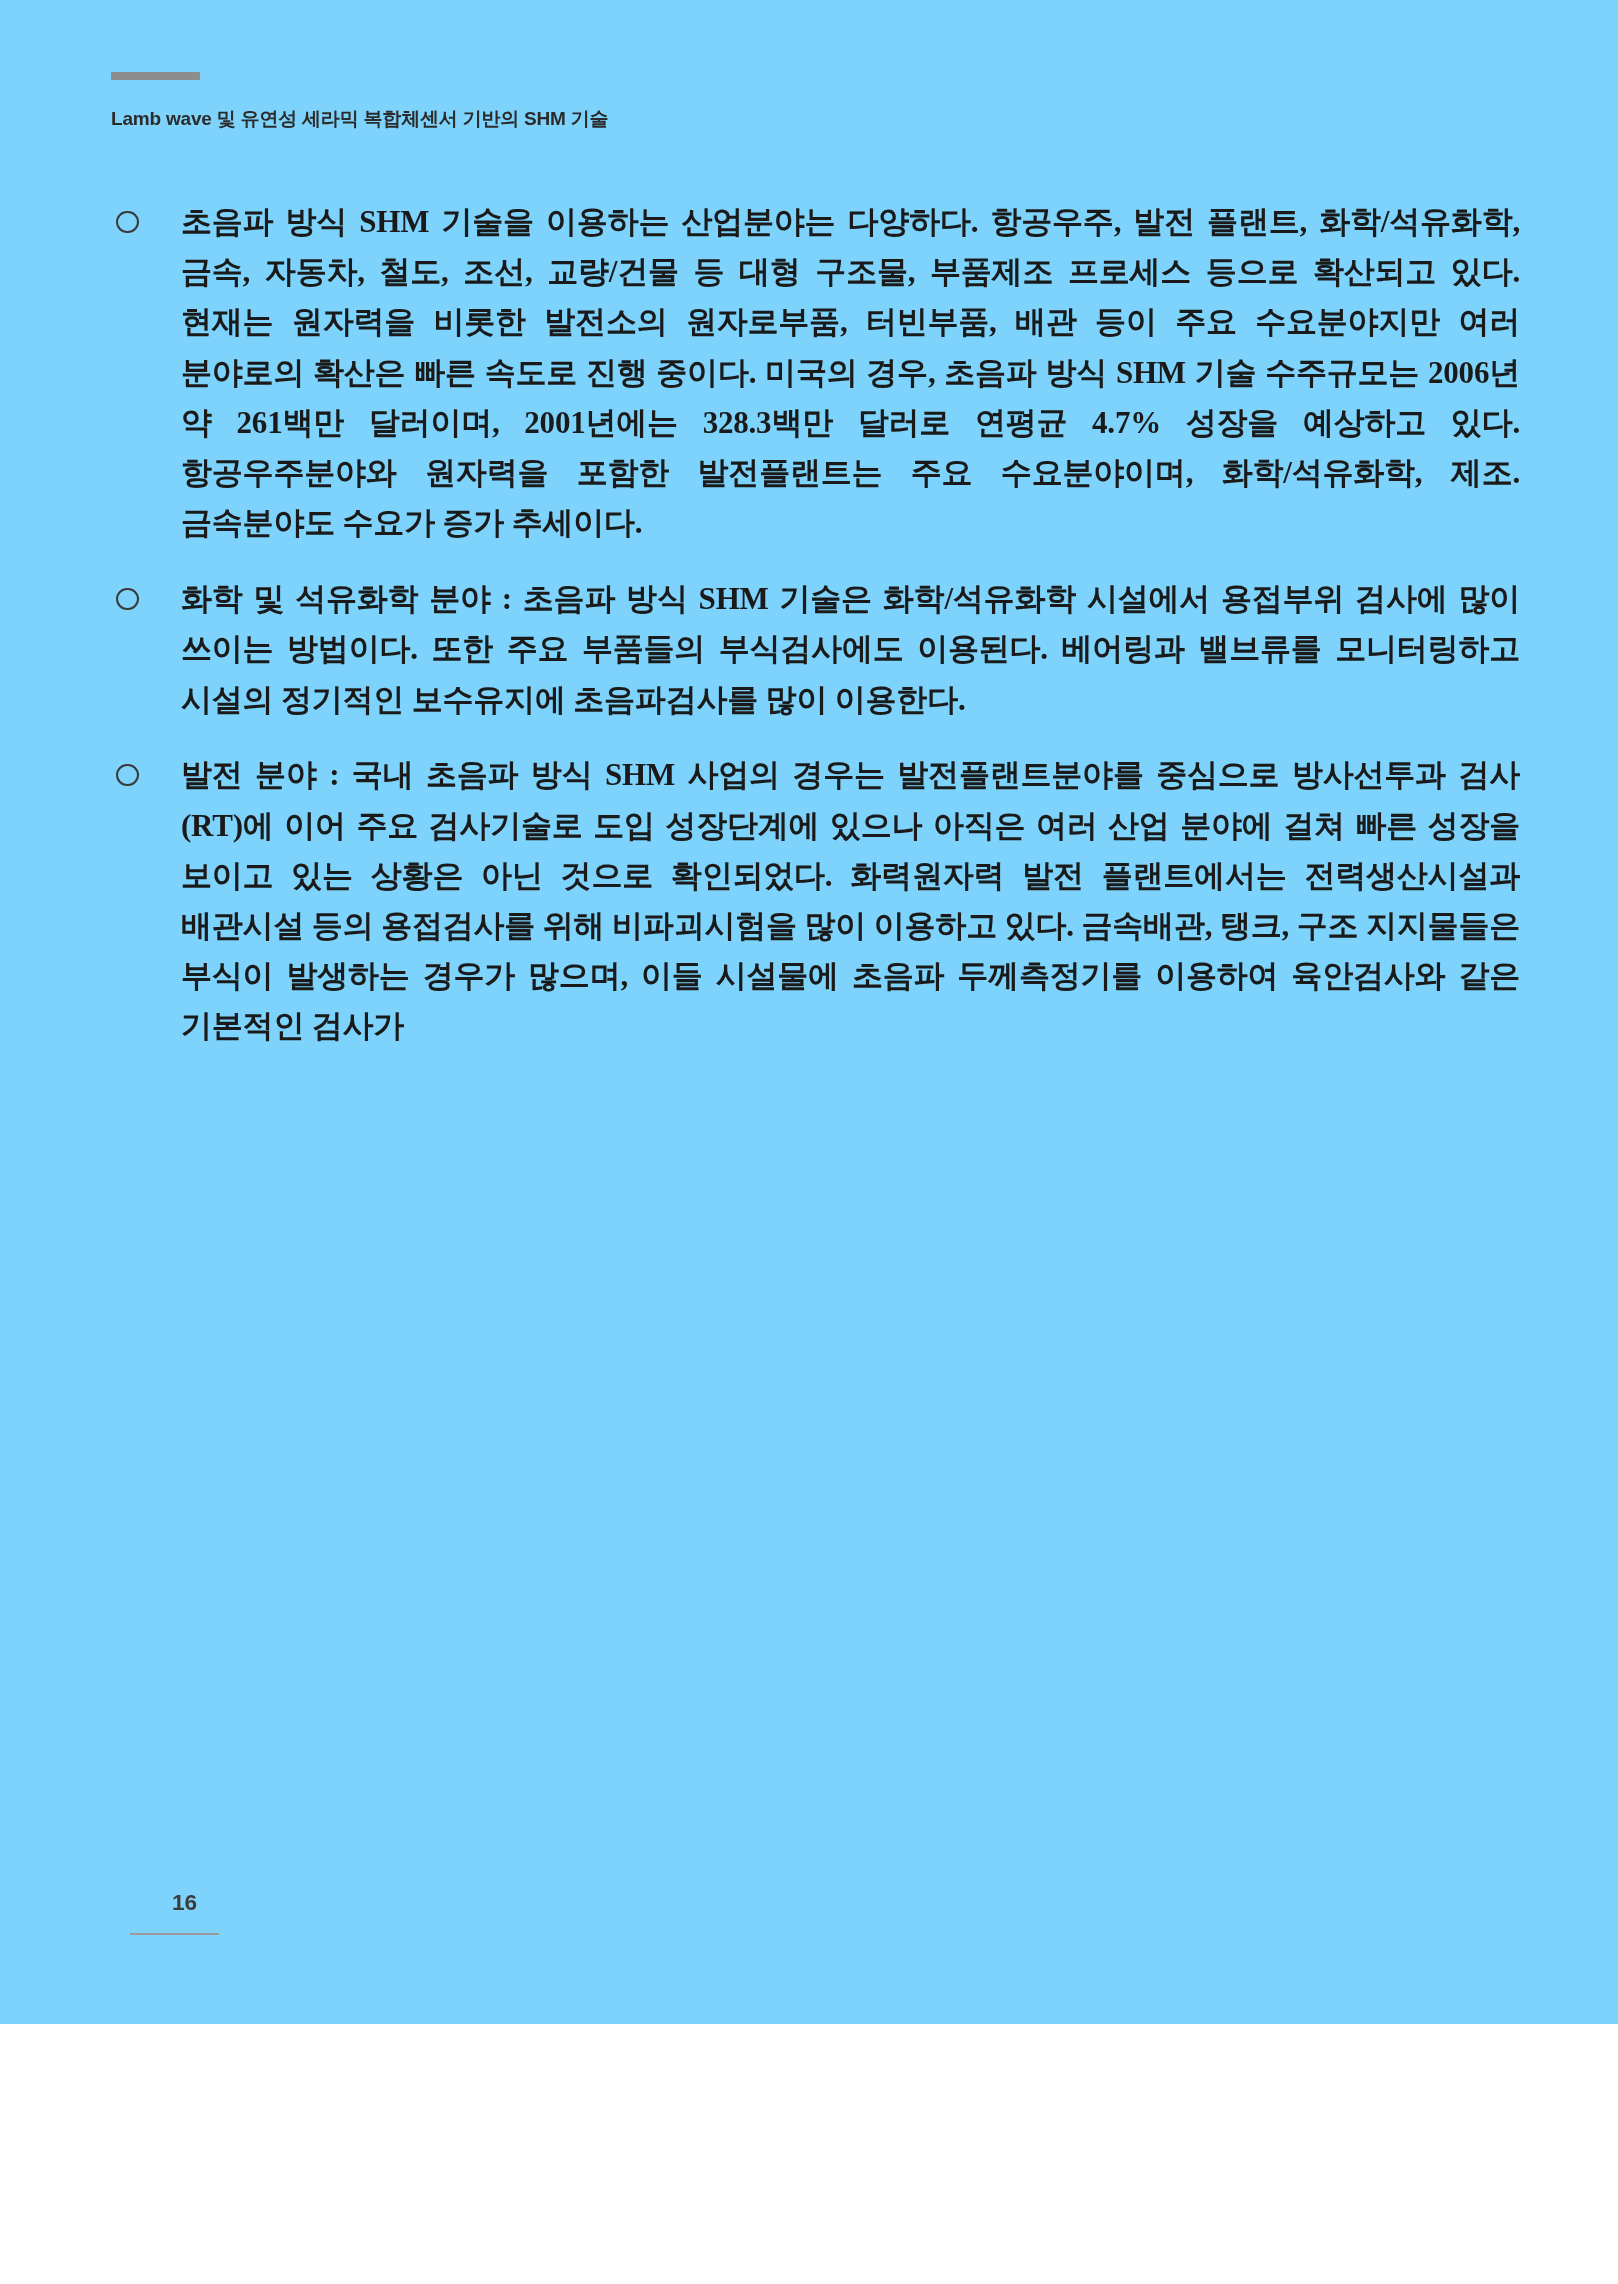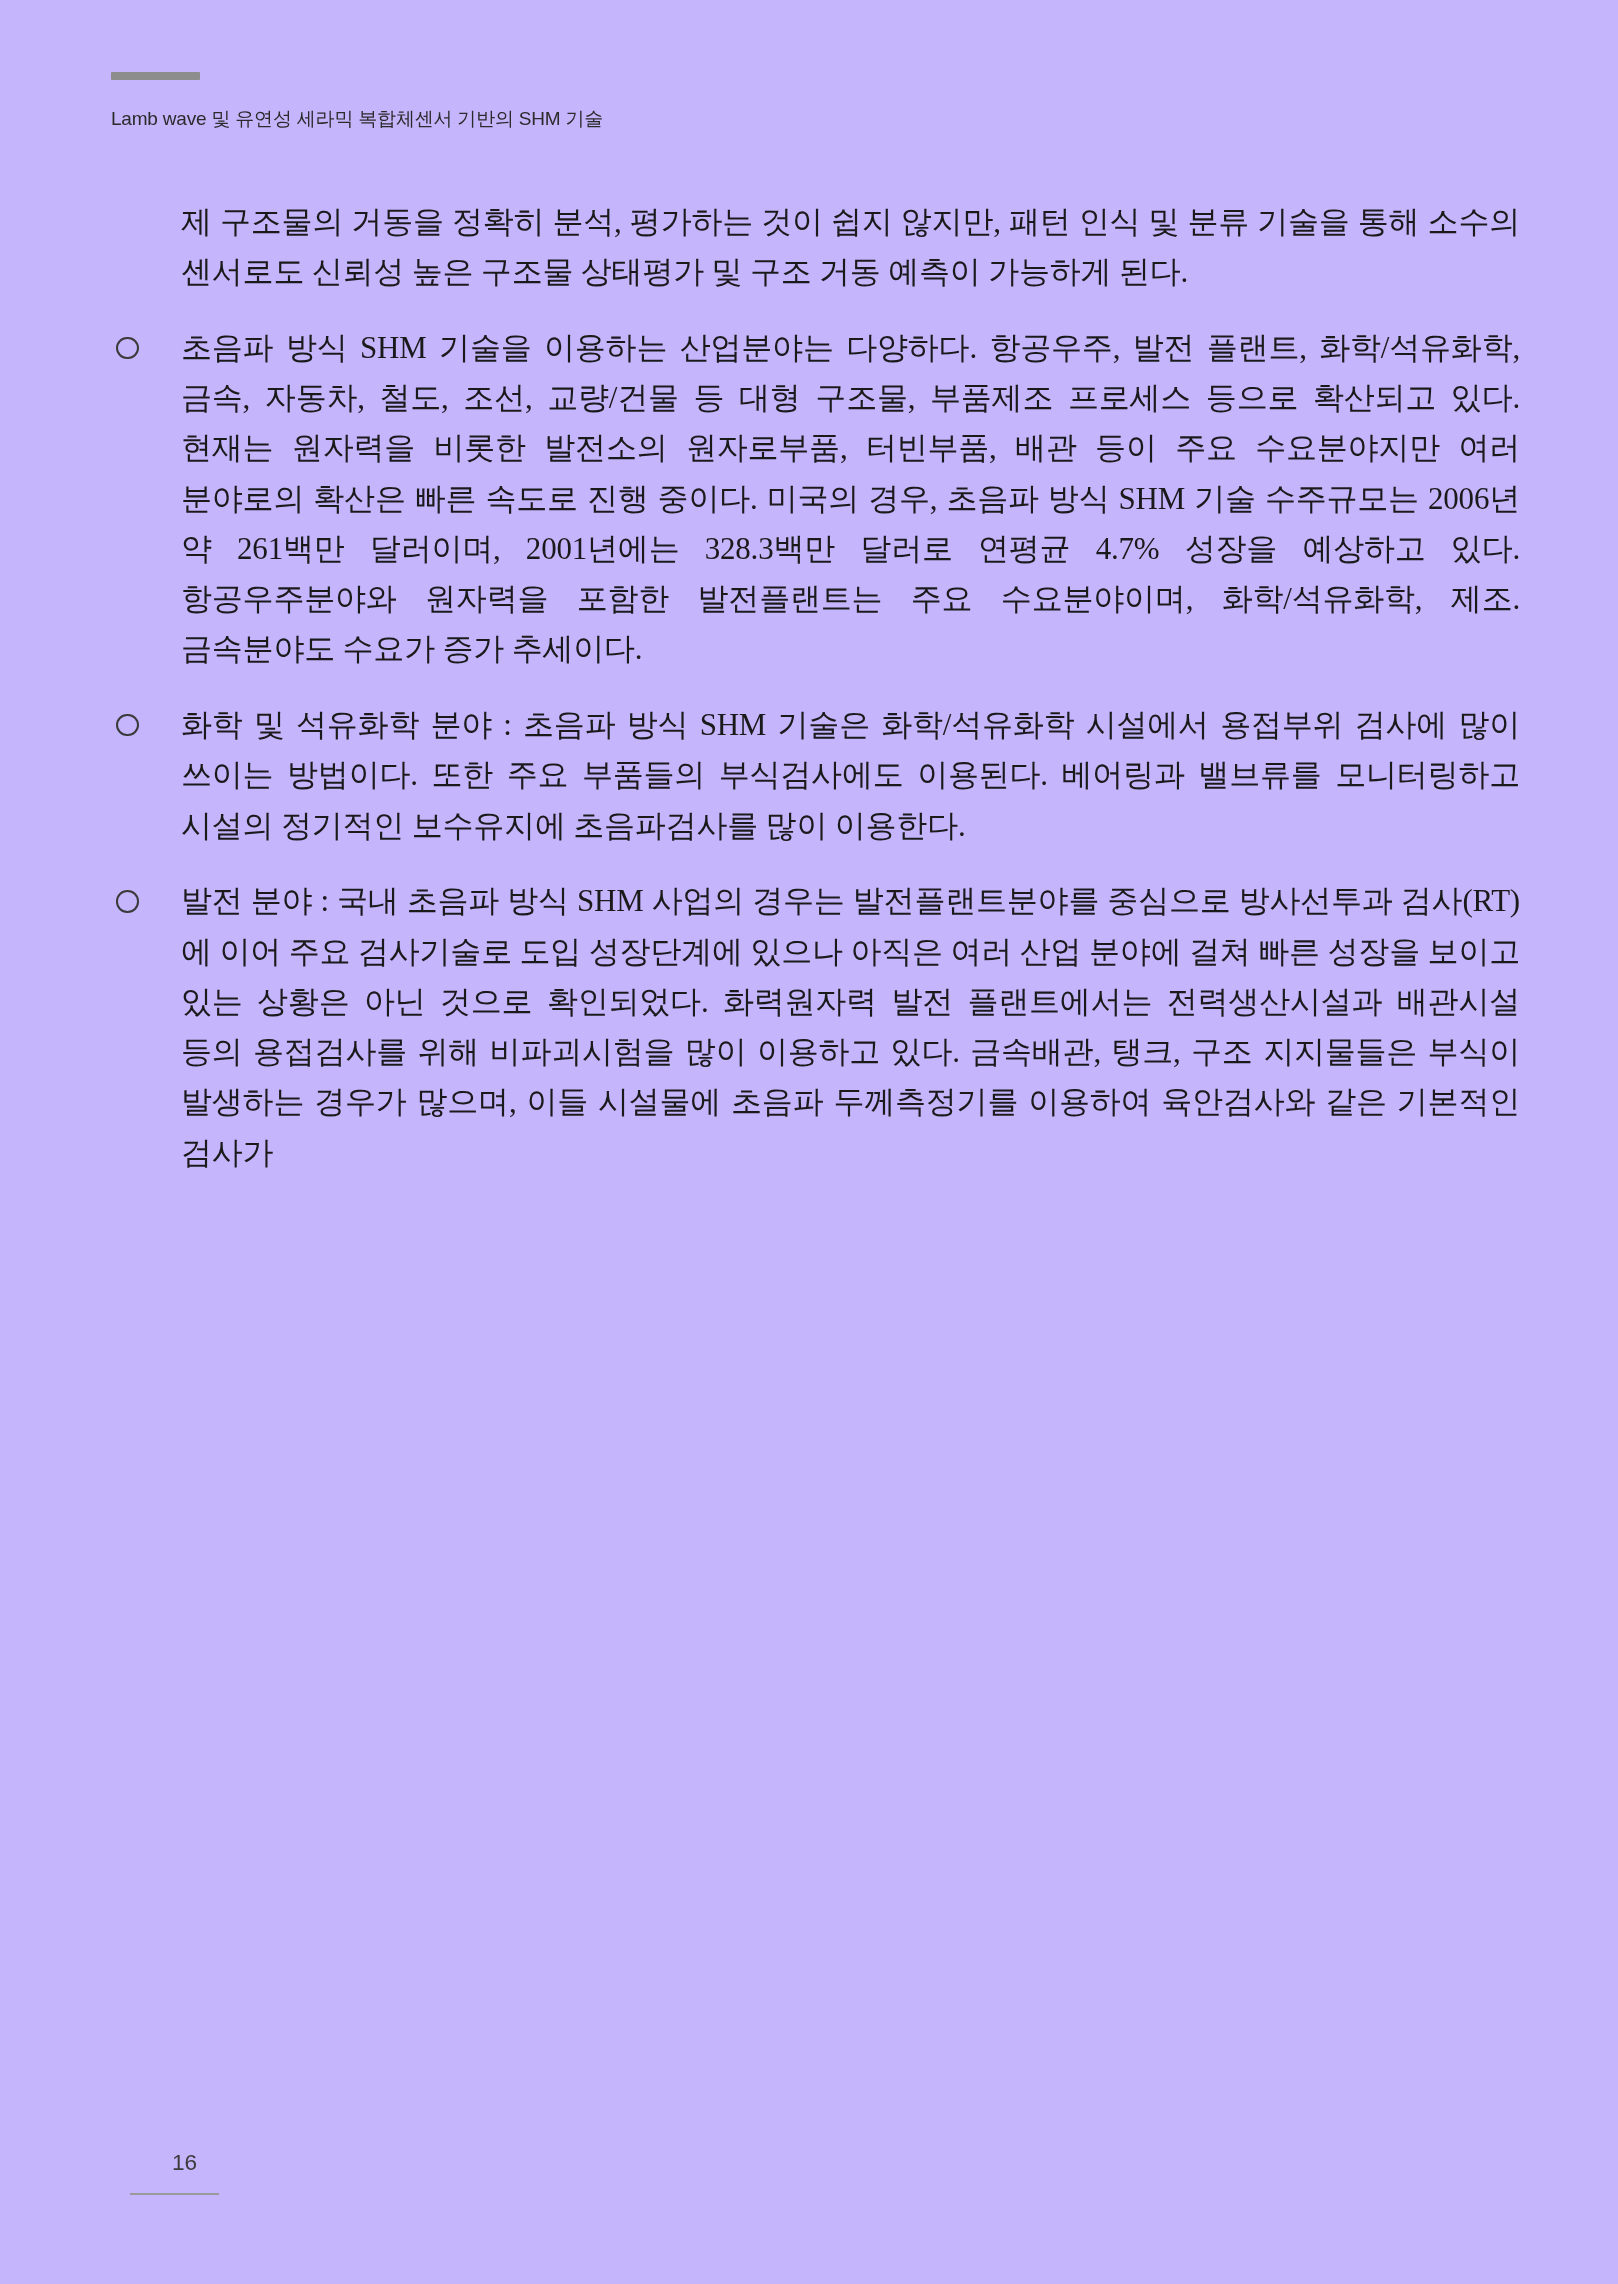--- a/index.html
+++ b/index.html
@@ -7,24 +7,25 @@
     padding: 0;
     background: #ffffff;
   }
   body {
     font-family: "Liberation Serif", "DejaVu Serif", serif;
     color: #1a1a1a;
   }
   .page {
     position: relative;
     width: 1618px;
-    height: 2284px;
-    background: #c4b5fd;
+    height: 2024px;
+    background: #7dd3fc;
     overflow: hidden;
     box-sizing: border-box;
+    font-weight: bold;
   }
 
   
   .header {
     position: absolute;
     left: 111px;
     top: 72px;
     width: 1400px;
   }
   .header-rule {
@@ -117,23 +118,20 @@
 
 <div class="page">
 
   <div class="header">
     <div class="header-rule"></div>
     <div class="header-title">Lamb wave 및 유연성 세라믹 복합체센서 기반의 SHM 기술</div>
   </div>
 
   <div class="content">
 
-    <p class="para no-bullet">
-      <span class="txt">제 구조물의 거동을 정확히 분석, 평가하는 것이 쉽지 않지만, 패턴 인식 및 분류 기술을 통해 소수의 센서로도 신뢰성 높은 구조물 상태평가 및 구조 거동 예측이 가능하게 된다.</span>
-    </p>
 
     <p class="para bulleted">
       <span class="bullet"></span>
       <span class="txt">초음파 방식 SHM 기술을 이용하는 산업분야는 다양하다. 항공우주, 발전 플랜트, 화학/석유화학, 금속, 자동차, 철도, 조선, 교량/건물 등 대형 구조물, 부품제조 프로세스 등으로 확산되고 있다. 현재는 원자력을 비롯한 발전소의 원자로부품, 터빈부품, 배관 등이 주요 수요분야지만 여러 분야로의 확산은 빠른 속도로 진행 중이다. 미국의 경우, 초음파 방식 SHM 기술 수주규모는 2006년 약 261백만 달러이며, 2001년에는 328.3백만 달러로 연평균 4.7% 성장을 예상하고 있다. 항공우주분야와 원자력을 포함한 발전플랜트는 주요 수요분야이며, 화학/석유화학, 제조. 금속분야도 수요가 증가 추세이다.</span>
     </p>
 
 
     <p class="para bulleted">
       <span class="bullet"></span>
       <span class="txt">화학 및 석유화학 분야 : 초음파 방식 SHM 기술은 화학/석유화학 시설에서 용접부위 검사에 많이 쓰이는 방법이다. 또한 주요 부품들의 부식검사에도 이용된다. 베어링과 밸브류를 모니터링하고 시설의 정기적인 보수유지에 초음파검사를 많이 이용한다.</span>

